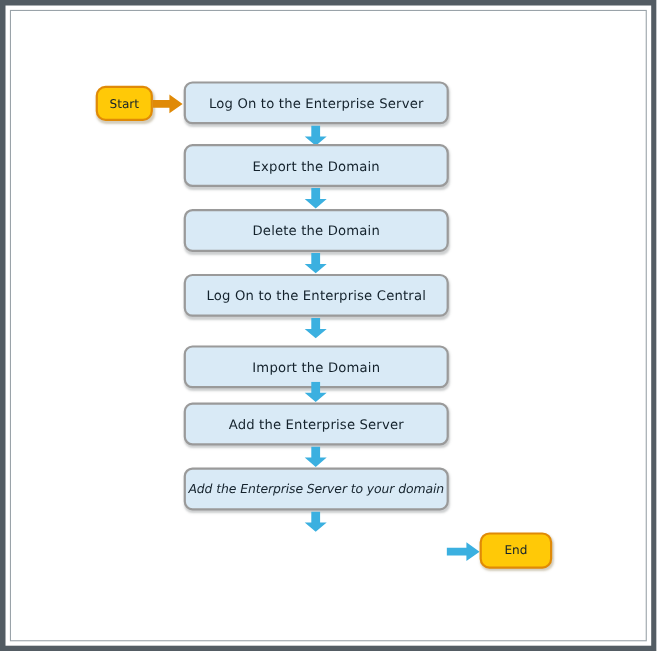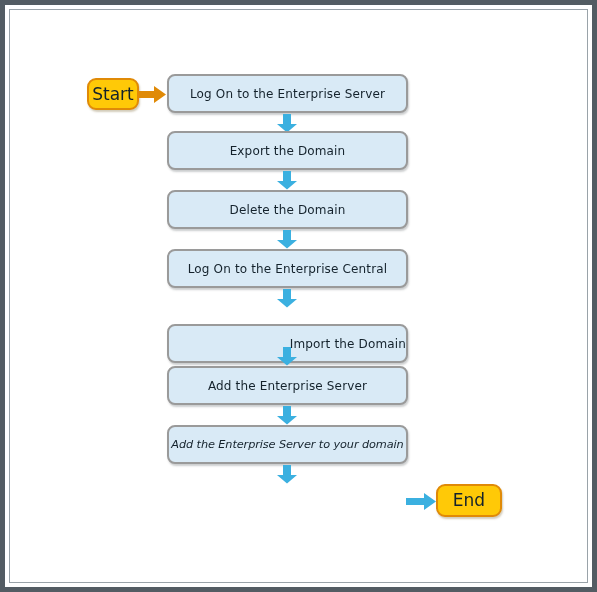--- a/index.html
+++ b/index.html
@@ -75,21 +75,21 @@
     box-sizing: border-box;
     background: #ffc907;
     border: 2px solid #e08a07;
     border-radius: 9px;
     box-shadow: 1px 2px 2px rgba(130,110,60,0.35);
     display: flex;
     align-items: center;
     justify-content: center;
   }
   .node-term .node-label {
-    font-size: 17px;
+    font-size: 11px;
     color: #14222c;
     white-space: nowrap;
     line-height: 1;
   }
 
   #start-node {
     left: 87px;
     top: 78px;
     width: 52px;
     height: 32px;
@@ -159,21 +159,21 @@
   <div class="node-box" style="top:249px;">
     <span class="node-label">Log On to the Enterprise Central</span>
   </div>
 
   <div class="arrow" style="left:276px; top:289px;">
     <svg width="22" height="19" viewBox="0 0 22 19" aria-hidden="true">
       <path d="M7 0 L15 0 L15 10 L21 10 L11 18.5 L1 10 L7 10 Z" fill="#3bb0e0"></path>
     </svg>
   </div>
 
-  <div class="node-box" style="top:324px;justify-content:flex-end;">
+  <div class="node-box" style="top:314px;">
     <span class="node-label">Import the Domain</span>
   </div>
 
   <div class="arrow" style="left:276px; top:347px;">
     <svg width="22" height="19" viewBox="0 0 22 19" aria-hidden="true">
       <path d="M7 0 L15 0 L15 10 L21 10 L11 18.5 L1 10 L7 10 Z" fill="#3bb0e0"></path>
     </svg>
   </div>
 
   <div class="node-box" style="top:366px;">

